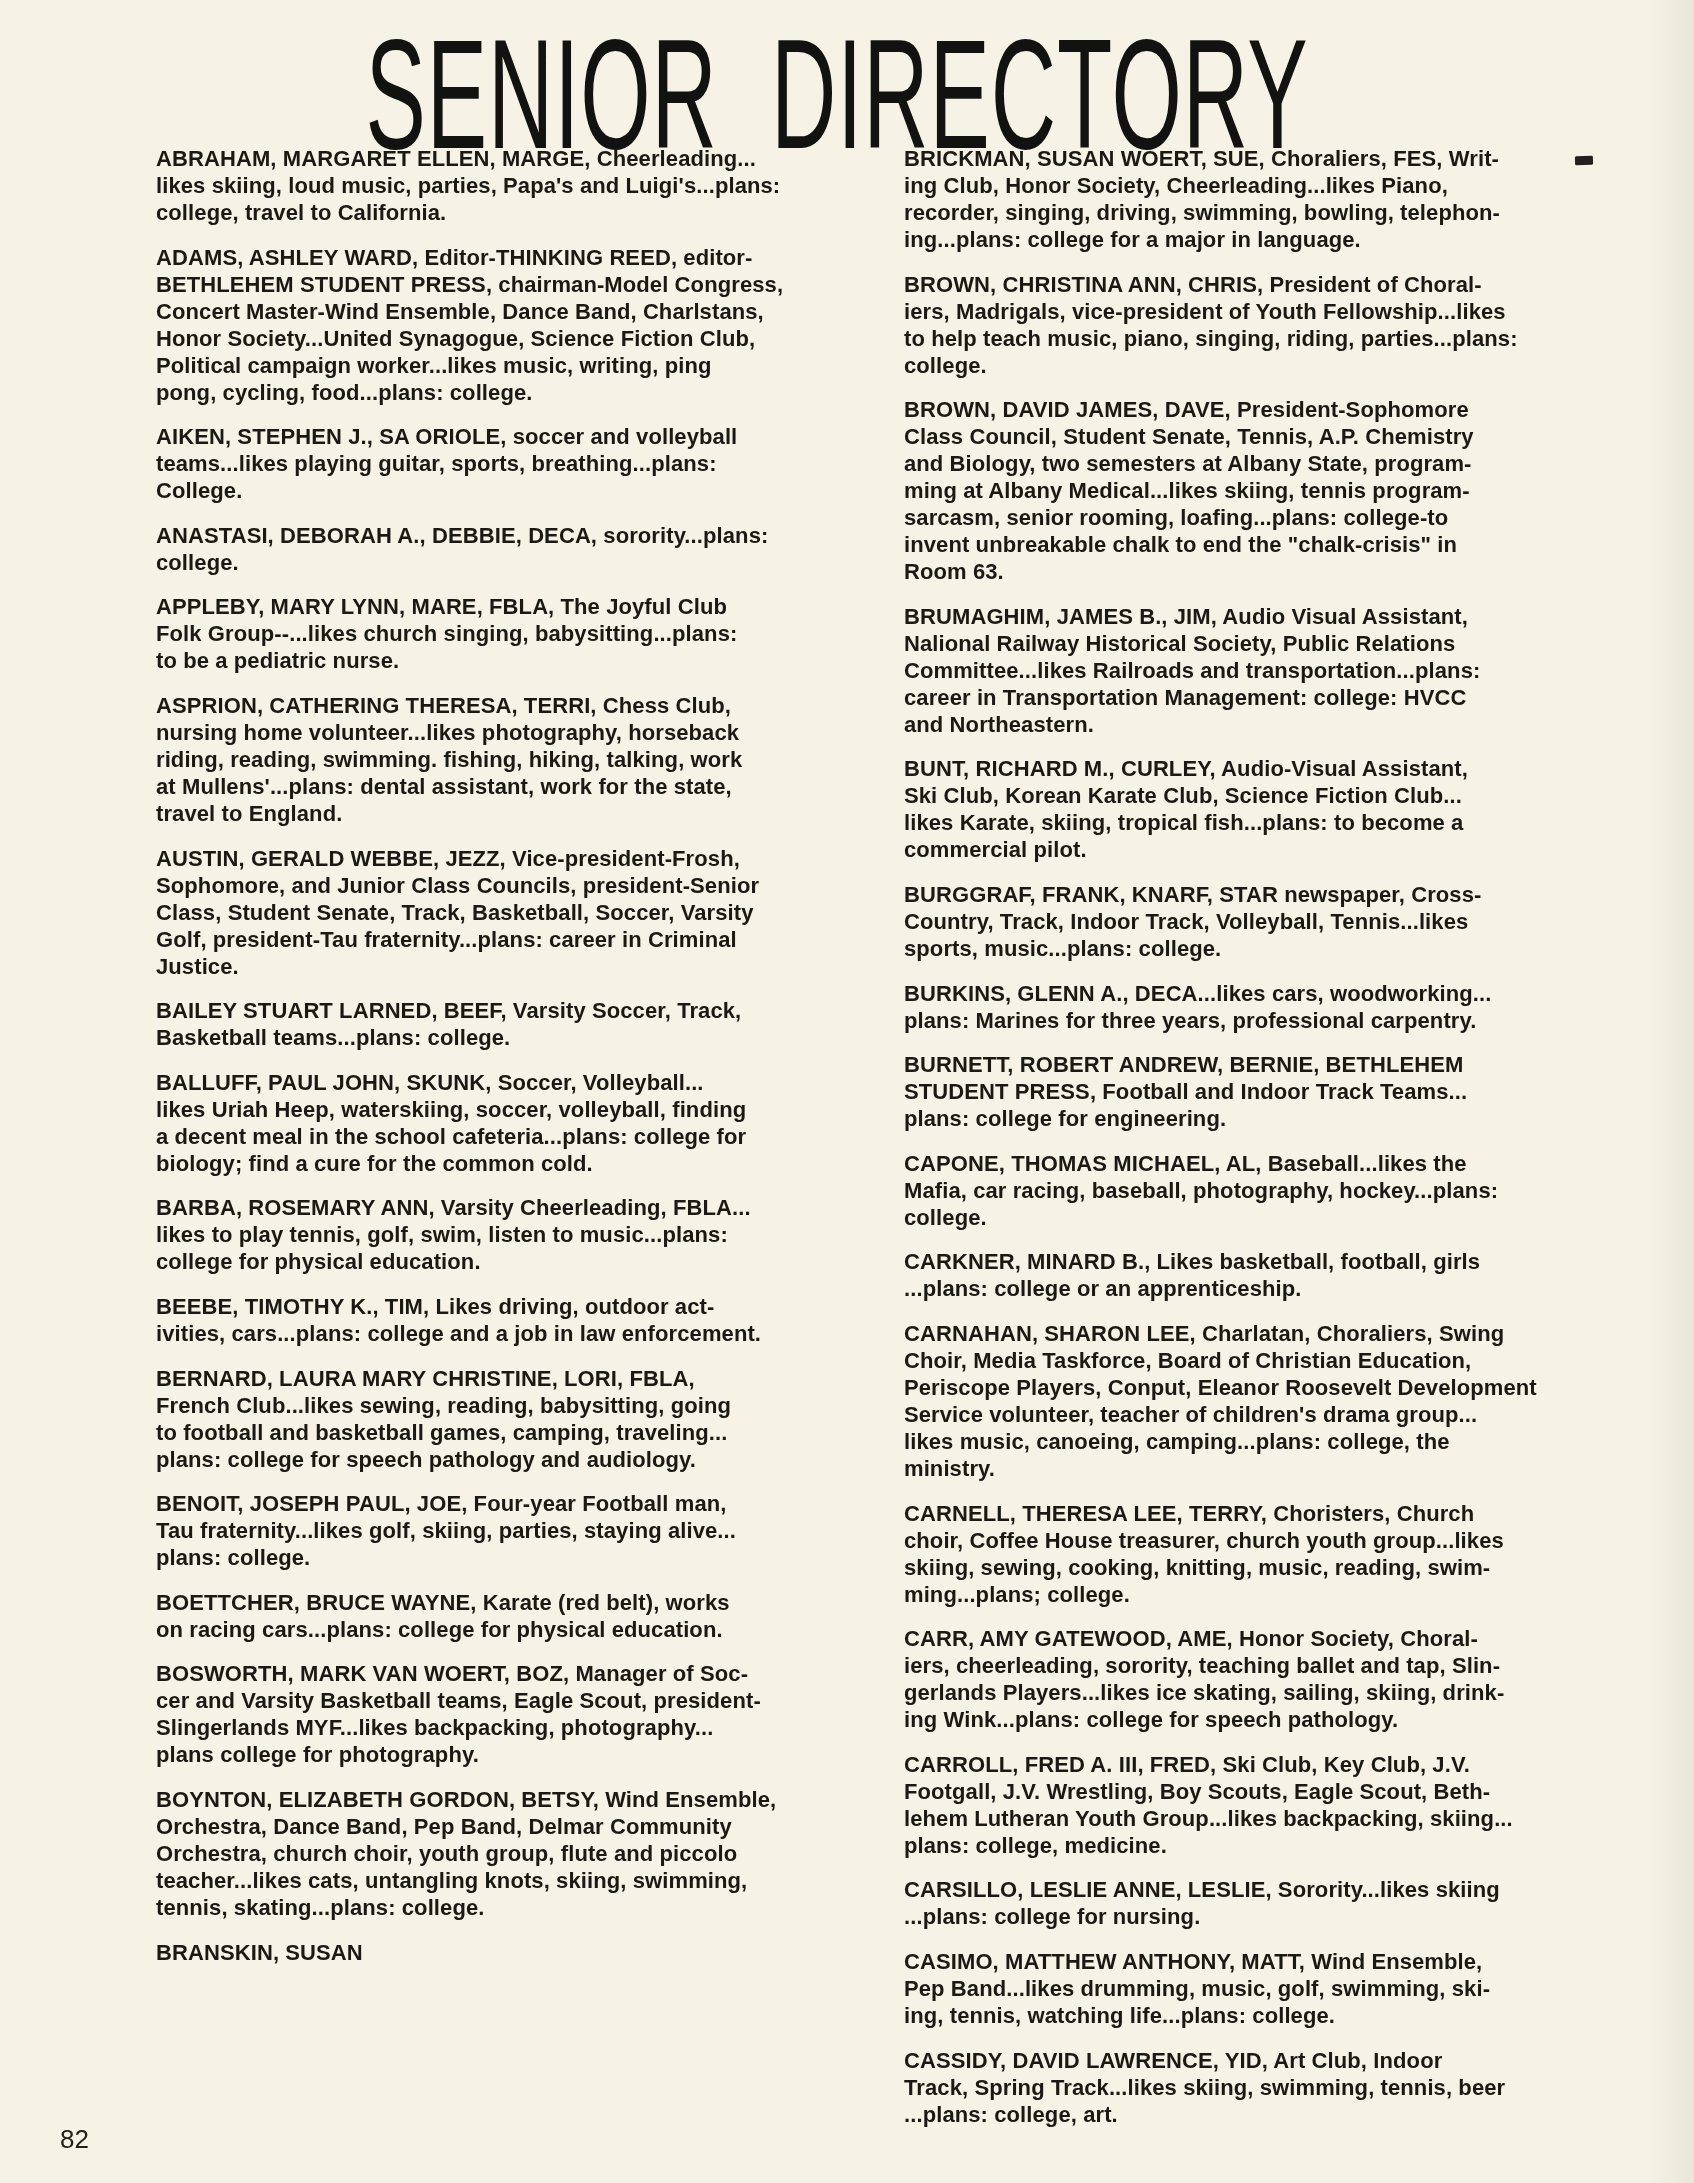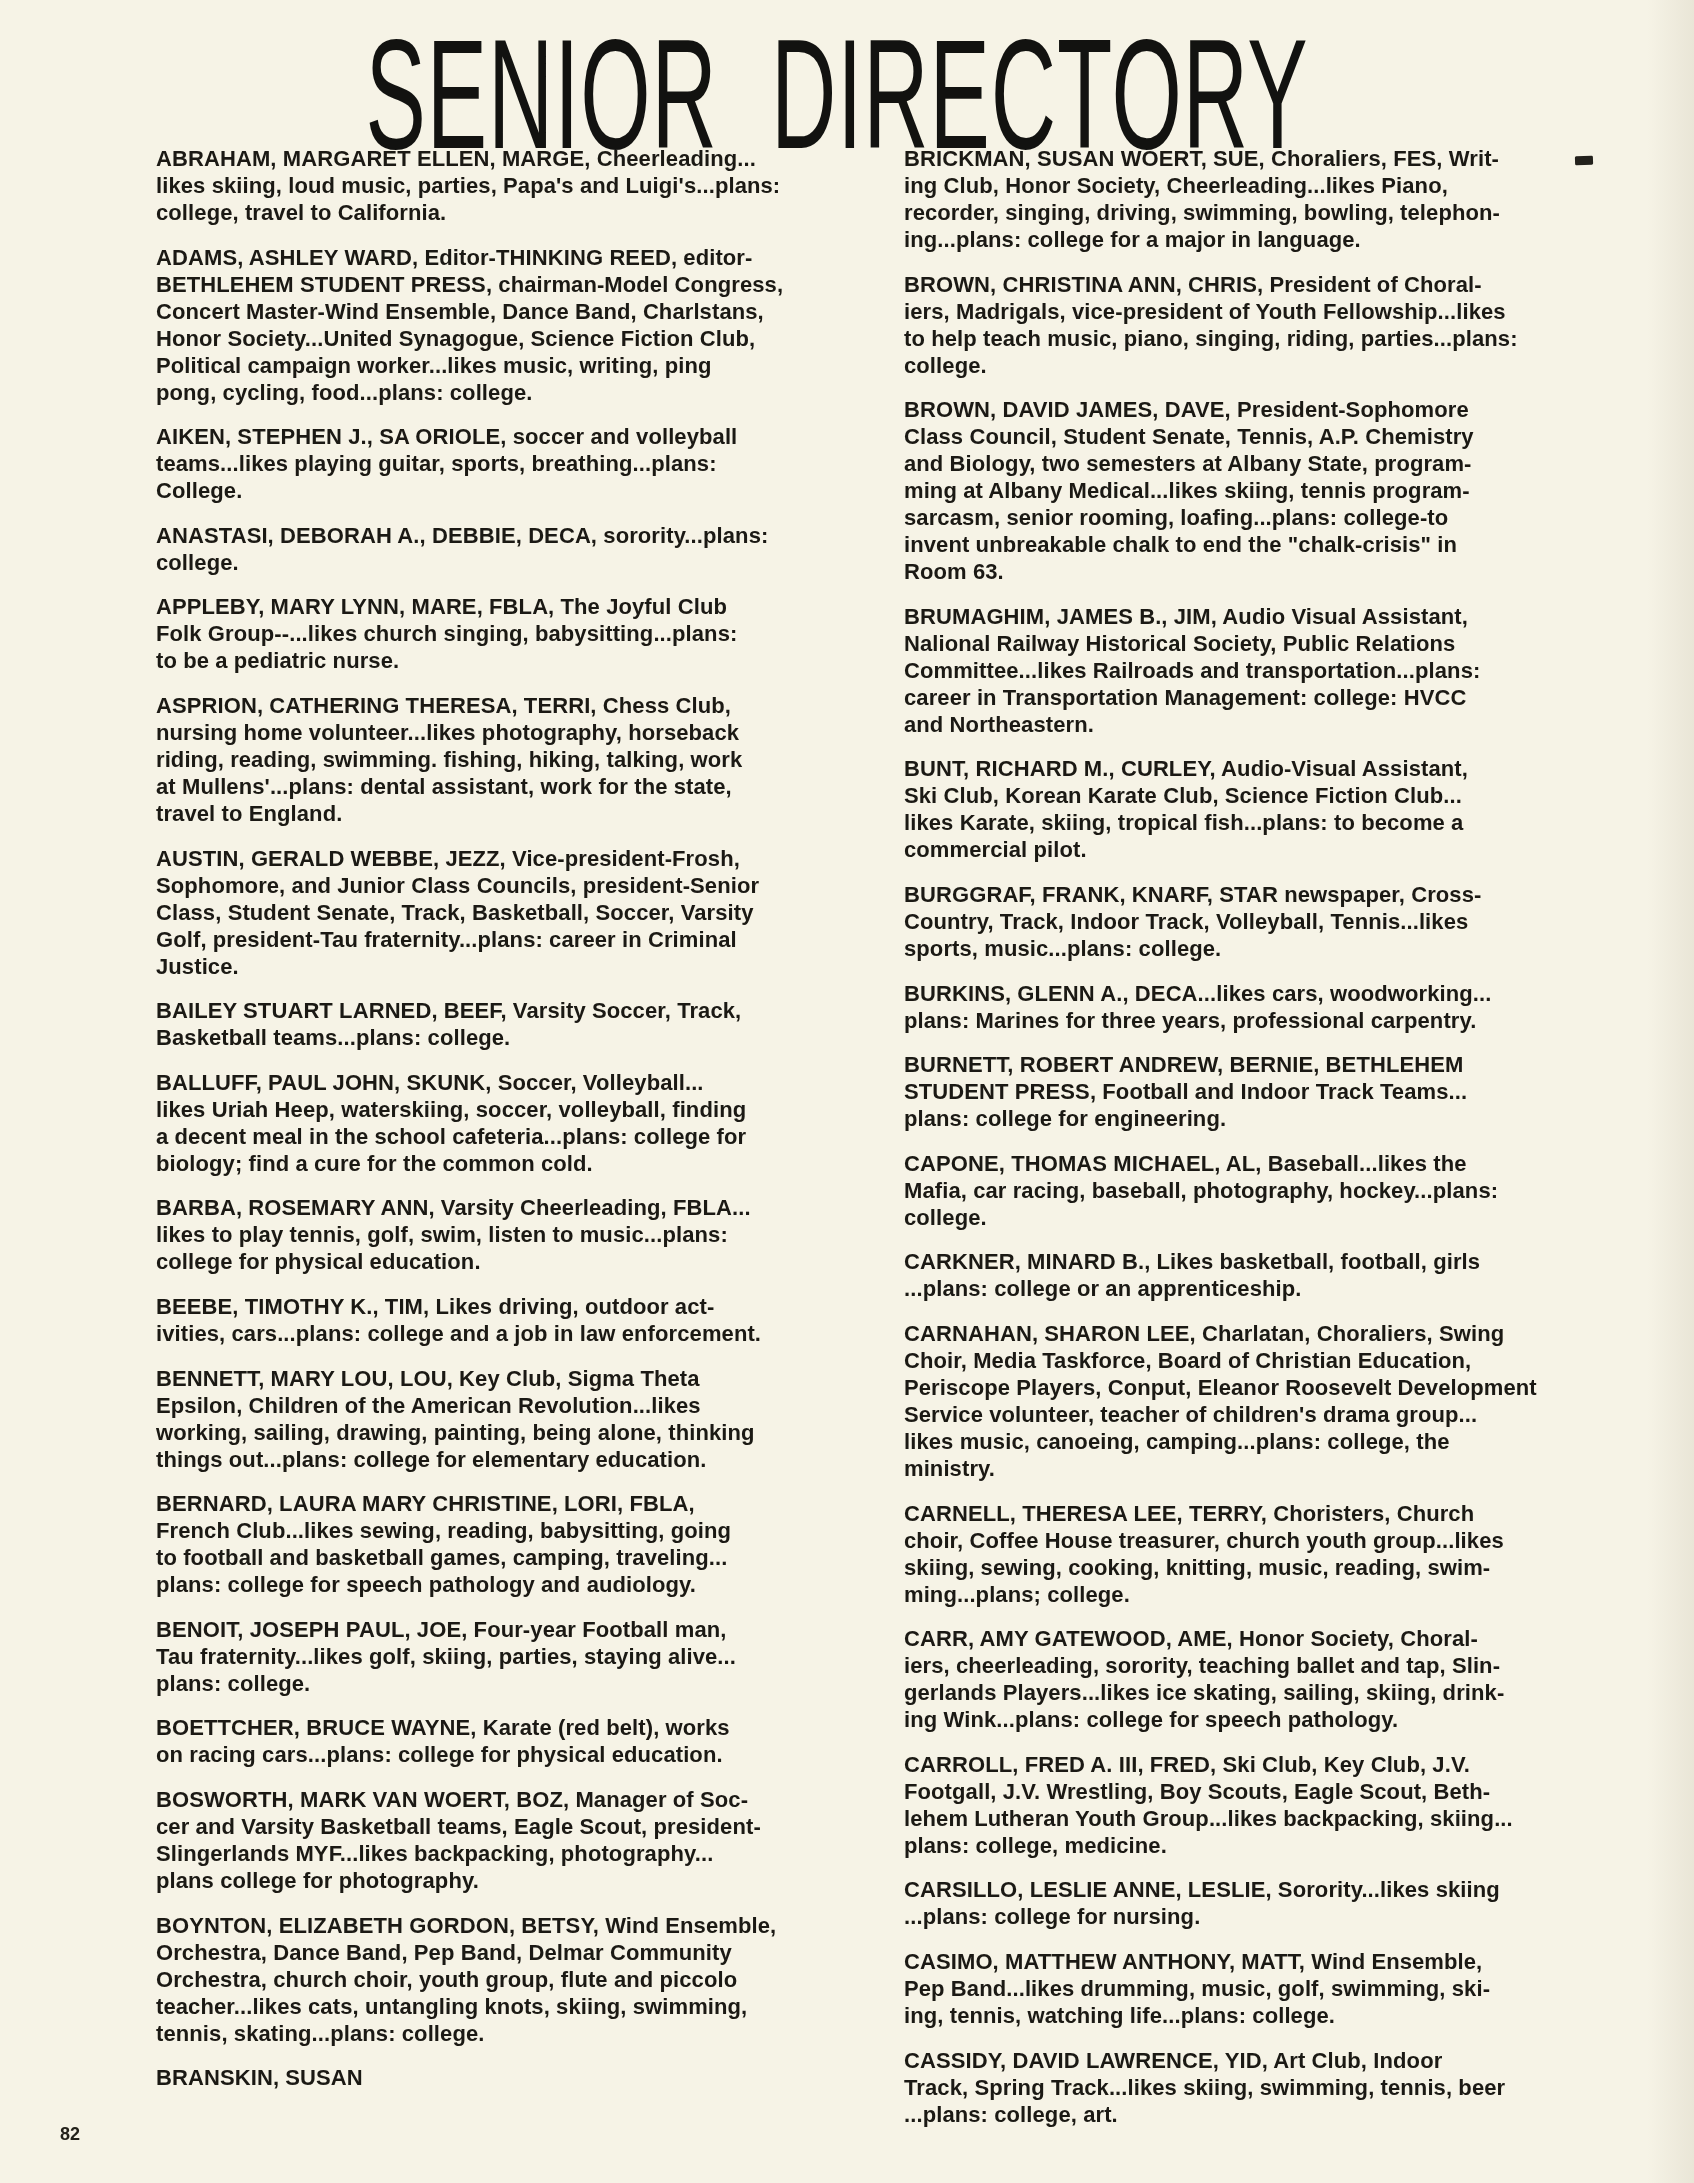--- a/index.html
+++ b/index.html
@@ -40,22 +40,22 @@
     line-height: 27px;
     font-weight: bold;
     letter-spacing: 0.1px;
     margin-bottom: 17.6px;
     color: #1b1914;
   }
   .page-number {
     position: absolute;
     left: 60px;
     top: 2124px;
-    font-size: 18px;
-    font-weight: bold;
+    font-size: 26px;
+    font-weight: normal;
     color: #23211a;
     text-align: right;
   }
   .print-artifact-dash {
     position: absolute;
     left: 1575px;
     top: 156px;
     width: 18px;
     height: 8.8px;
     background: #23211c;
@@ -108,24 +108,20 @@
 Basketball teams...plans: college.</div>
     <div class="entry">BALLUFF, PAUL JOHN, SKUNK, Soccer, Volleyball...
 likes Uriah Heep, waterskiing, soccer, volleyball, finding
 a decent meal in the school cafeteria...plans: college for
 biology; find a cure for the common cold.</div>
     <div class="entry">BARBA, ROSEMARY ANN, Varsity Cheerleading, FBLA...
 likes to play tennis, golf, swim, listen to music...plans:
 college for physical education.</div>
     <div class="entry">BEEBE, TIMOTHY K., TIM, Likes driving, outdoor act-
 ivities, cars...plans: college and a job in law enforcement.</div>
-    <div class="entry">BENNETT, MARY LOU, LOU, Key Club, Sigma Theta
-Epsilon, Children of the American Revolution...likes
-working, sailing, drawing, painting, being alone, thinking
-things out...plans: college for elementary education.</div>
     <div class="entry">BERNARD, LAURA MARY CHRISTINE, LORI, FBLA,
 French Club...likes sewing, reading, babysitting, going
 to football and basketball games, camping, traveling...
 plans: college for speech pathology and audiology.</div>
     <div class="entry">BENOIT, JOSEPH PAUL, JOE, Four-year Football man,
 Tau fraternity...likes golf, skiing, parties, staying alive...
 plans: college.</div>
     <div class="entry">BOETTCHER, BRUCE WAYNE, Karate (red belt), works
 on racing cars...plans: college for physical education.</div>
     <div class="entry">BOSWORTH, MARK VAN WOERT, BOZ, Manager of Soc-

